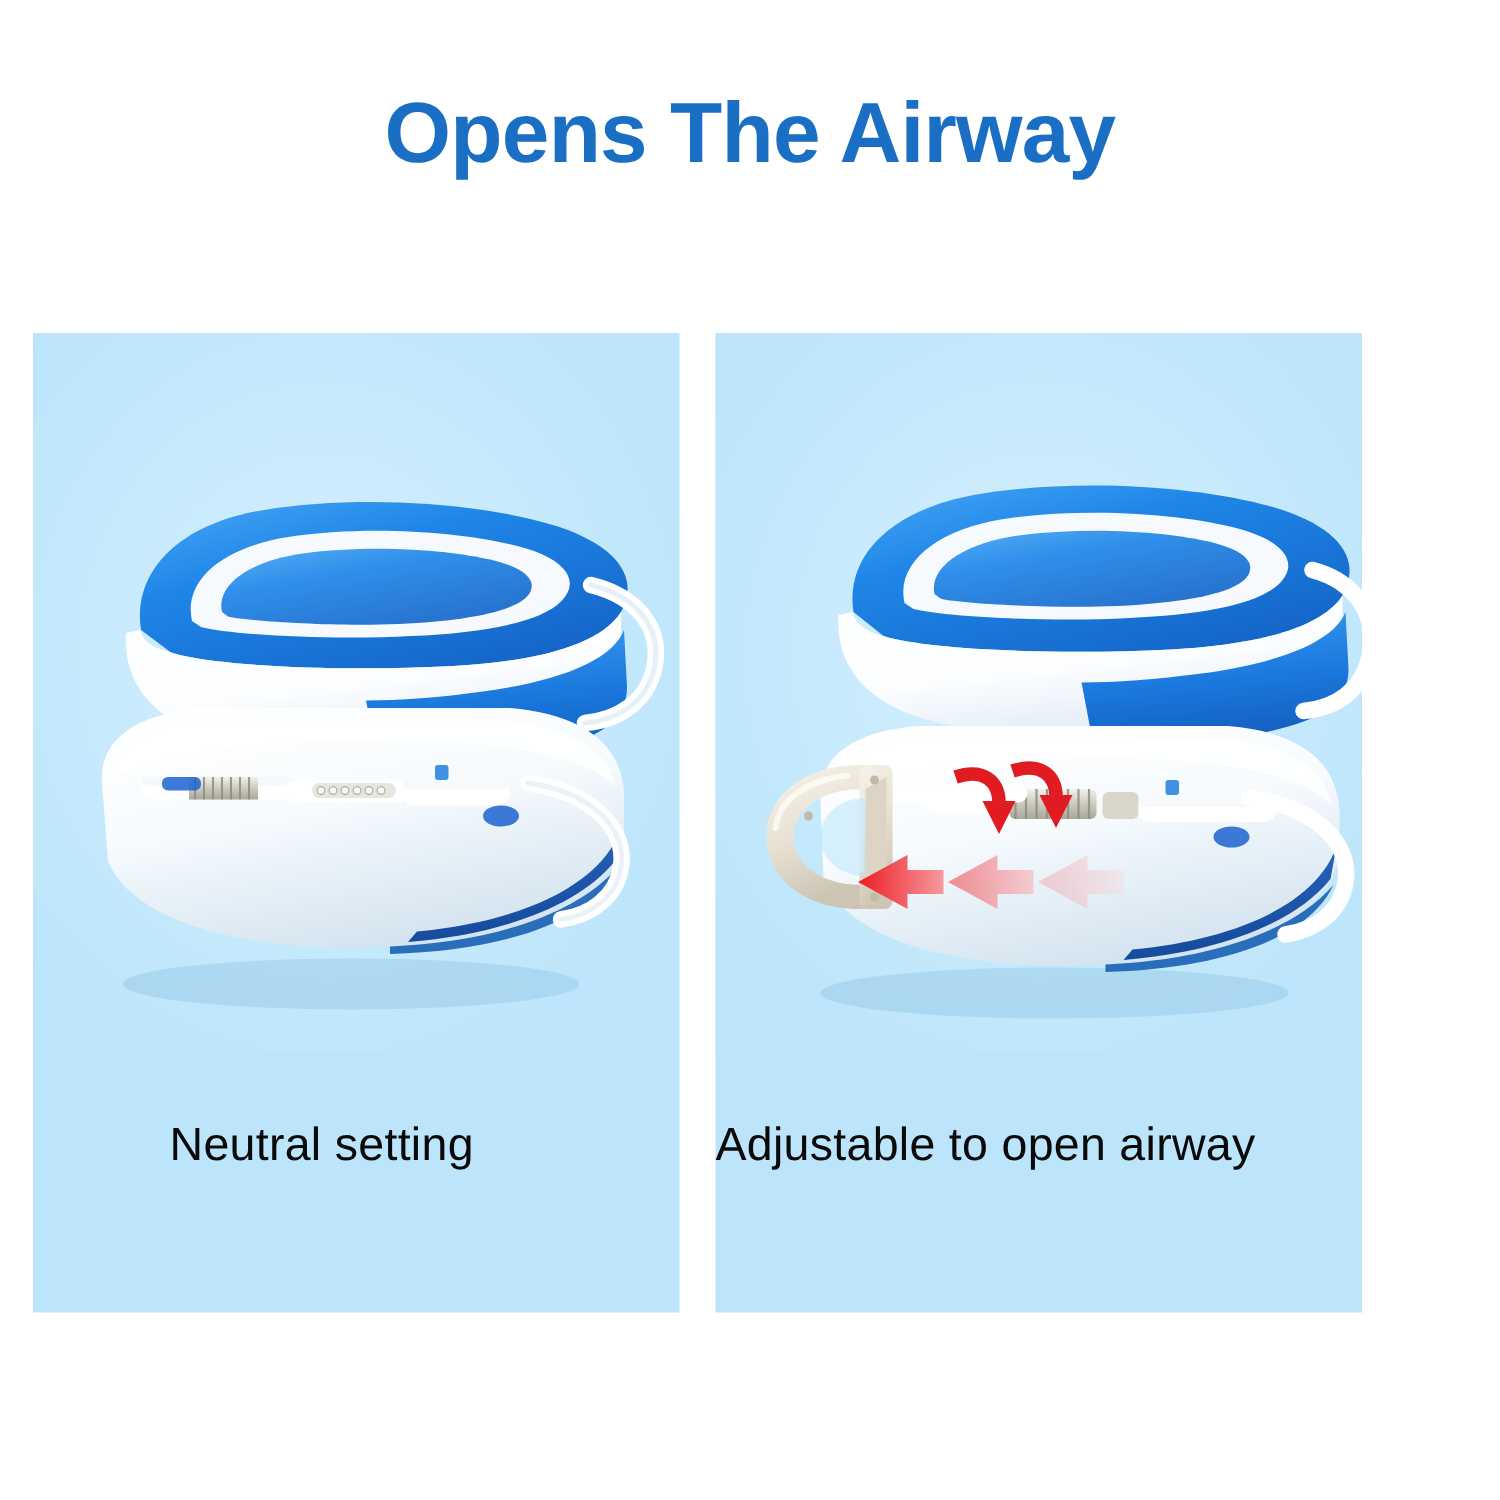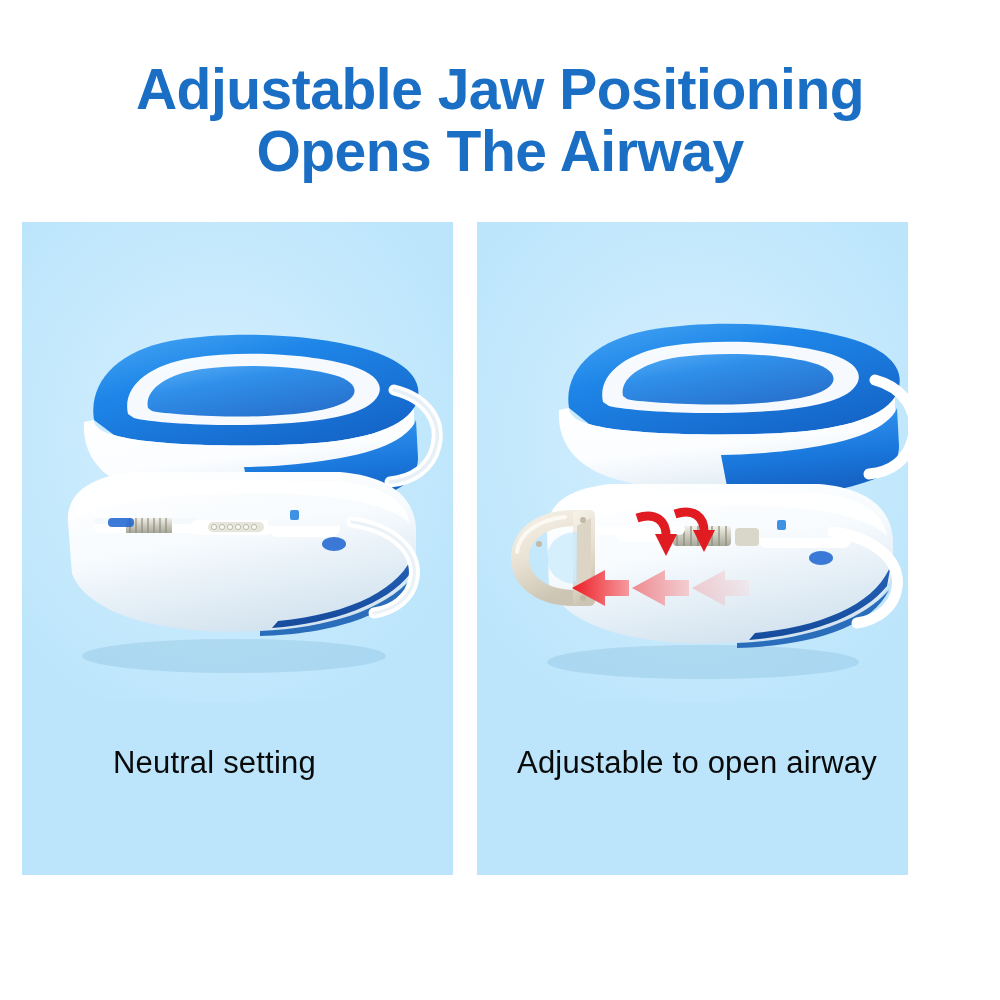--- a/index.html
+++ b/index.html
@@ -59,37 +59,36 @@
     width: 100%;
     top: 523px;
     text-align: center;
     color: #0a0a0a;
     font-size: 31px;
     font-family: "Liberation Sans", sans-serif;
     font-weight: normal;
     letter-spacing: 0.2px;
   }
   .panel-left .caption { text-align: left; padding-left: 91px; box-sizing: border-box; }
-  .panel-right .caption { text-align: left; padding-left: 40px; box-sizing: border-box; }
+  .panel-right .caption { text-align: left; box-sizing: border-box; }
 
   
   .device-stage {
     position: absolute;
     left: 0;
     top: 0;
     width: 431px;
     height: 480px;
   }
   .device-stage svg { display:block; }
 </style>
 </head>
 <body>
 
 <div class="headline">
-  <span class="line">Adjustable Jaw Positioning</span>
   <span class="line">Opens The Airway</span>
 </div>
 
 <div class="panels">
 
   <div class="panel panel-left">
 
     <div class="device-stage">
       <svg width="431" height="480" viewBox="0 0 431 480">
         <defs>

